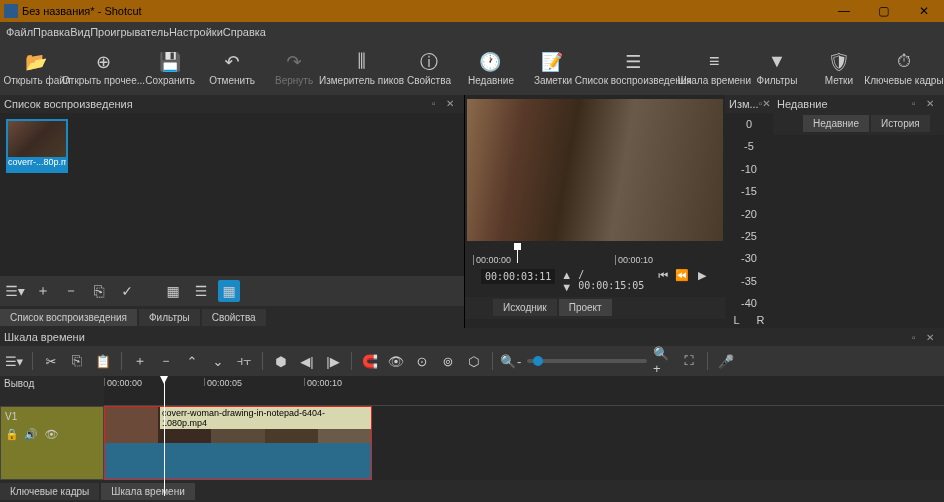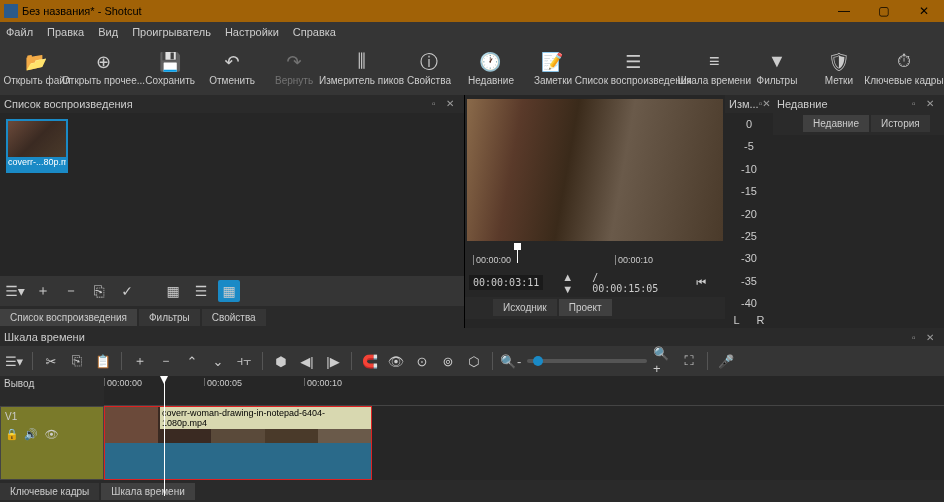--- a/index.html
+++ b/index.html
@@ -2,21 +2,21 @@
 <html><head>
 <meta charset="utf-8">
 <style>
 *{margin:0;padding:0;box-sizing:border-box;font-family:Arial,sans-serif;font-size:11px;color:#ccc}
 body{background:#1e1e1e;width:944px;height:502px;overflow:hidden;display:flex;flex-direction:column}
 .titlebar{height:22px;background:#a16207;display:flex;align-items:center;padding-left:4px;color:#000}
 .titlebar .icon{width:14px;height:14px;background:#2a5a8a;margin-right:4px}
 .titlebar .title{flex:1;color:#000;font-size:11px}
 .titlebar .winbtn{width:40px;height:22px;display:flex;align-items:center;justify-content:center;color:#000;font-size:12px}
 .menubar{height:20px;background:#353535;display:flex;align-items:center;padding-left:6px}
-.menubar span{margin-right:14px;font-size:11px}
+.menubar span{font-size:11px}
 .toolbar{height:54px;background:#353535;display:flex;align-items:center;padding:0 8px;gap:4px}
 .tbtn{display:flex;flex-direction:column;align-items:center;justify-content:center;min-width:58px;height:50px;gap:2px}
 .tbtn .ti{font-size:18px;height:22px;display:flex;align-items:center}
 .tbtn .tl{font-size:10px;text-align:center;white-space:nowrap}
 .tbtn.disabled{opacity:.4}
 .panels{display:flex;height:237px}
 .playlist-panel{width:465px;display:flex;flex-direction:column;border-right:1px solid #000}
 .panel-title{height:18px;background:#2a2a2a;display:flex;align-items:center;padding:0 4px;font-size:10px}
 .panel-title .gap{flex:1}
 .panel-title .pbtn{width:14px;font-size:10px;opacity:.7}
@@ -29,21 +29,21 @@
 .playlist-tb .ib.active{background:#1a8ac6;border-radius:2px}
 .playlist-tabs{height:22px;background:#2a2a2a;display:flex;align-items:center}
 .ptab{padding:3px 10px;margin-right:2px;font-size:10px;background:#353535}
 .ptab.on{background:#404040}
 .preview-panel{width:260px;display:flex;flex-direction:column;background:#262626}
 .preview-img{width:256px;height:142px;background:linear-gradient(100deg,#8a6a4a 0%,#5a3a2a 20%,#3a2a1a 40%,#6a5a4a 60%,#4a3a2a 100%);margin:4px auto 0}
 .preview-ruler{height:28px;display:flex;align-items:flex-end;padding:0 8px;position:relative}
 .preview-ruler .tick{position:absolute;bottom:4px;font-size:9px;border-left:1px solid #888;padding-left:2px;height:10px}
 .preview-ruler .ph{position:absolute;top:2px;width:1px;height:20px;background:#fff}
 .preview-ruler .ph::before{content:"";position:absolute;top:0;left:-3px;width:7px;height:7px;background:#fff}
-.preview-ctrl{height:28px;display:flex;align-items:center;padding:0 4px;gap:19px}
+.preview-ctrl{height:28px;display:flex;align-items:flex-start;padding:0 16px;gap:6px}
 .tc-box{background:#1a1a1a;padding:2px 4px;font-size:10px;font-family:monospace}
 .tc-spin{width:12px;display:flex;flex-direction:column;font-size:6px}
 .tc-text{font-size:10px;font-family:monospace}
 .pctrl{width:18px;font-size:11px;text-align:center}
 .preview-tabs{height:22px;background:#2a2a2a;display:flex;align-items:center;padding-left:28px}
 .meter-panel{width:48px;display:flex;flex-direction:column;background:#262626}
 .meter-scale{flex:1;display:flex;flex-direction:column;justify-content:space-around;align-items:center;font-size:9px}
 .meter-lr{height:14px;display:flex;justify-content:space-around;font-size:9px}
 .recent-panel{flex:1;display:flex;flex-direction:column;background:#262626}
 .recent-list{flex:1;padding:4px}

